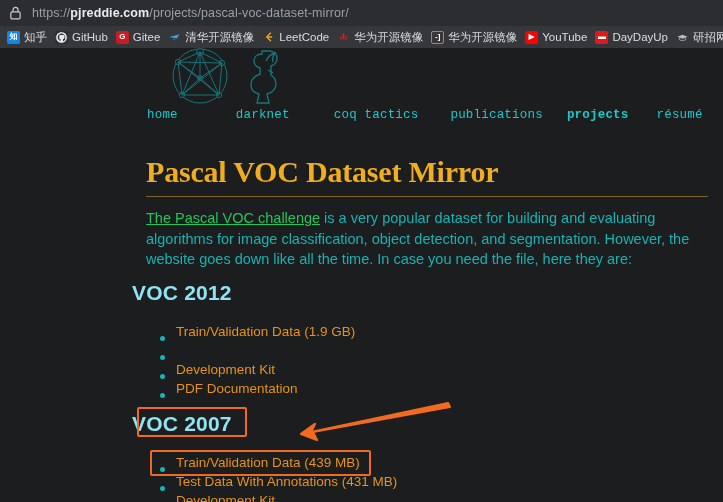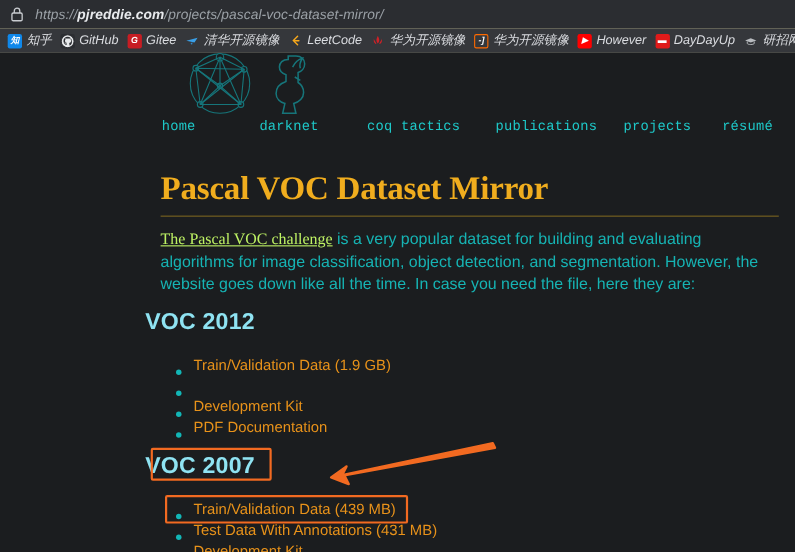--- a/index.html
+++ b/index.html
@@ -9,21 +9,20 @@
     height: 502px;
     overflow: hidden;
     background: #1b1d1f;
     font-family: "Liberation Sans", sans-serif;
   }
 
   
   #browser-chrome {
     width: 723px;
     background: #fef9c3;
-    font-style: italic;
   }
 
   #urlbar {
     height: 26px;
     display: flex;
     align-items: center;
     padding-left: 9px;
     background: #2b2d31;
   }
 
@@ -112,21 +111,21 @@
     font-size: 12.5px;
     color: #1ec8c8;
     text-decoration: none;
     letter-spacing: 0.2px;
     white-space: nowrap;
   }
   #site-nav a.spacer-home   { margin-right: 58px; }
   #site-nav a.spacer-dark   { margin-right: 44px; }
   #site-nav a.spacer-coq    { margin-right: 32px; }
   #site-nav a.spacer-pub    { margin-right: 24px; }
-  #site-nav a.spacer-proj   { margin-right: 28px; }
+  #site-nav a.spacer-proj   { margin-right: 28px; font-weight: bold; }
 
   #content { position: absolute; left: 0; top: 0; width: 723px; }
 
   #page-title {
     position: absolute;
     left: 146px;
     top: 107px;
     font-family: "Liberation Serif", serif;
     font-size: 30px;
     font-weight: bold;
@@ -147,21 +146,21 @@
   #intro {
     position: absolute;
     left: 146px;
     top: 160px;
     width: 562px;
     font-size: 14.5px;
     line-height: 20.5px;
     color: #16b3b3;
     font-family: "Liberation Sans", sans-serif;
   }
-  #intro .lnk { color: #bef264; font-family: Liberation Serif, serif; }
+  #intro .lnk { color: #22c55e; }
 
   .section-heading {
     position: absolute;
     left: 132px;
     font-family: "Liberation Sans", sans-serif;
     font-size: 21px;
     color: #8fe3f2;
     letter-spacing: 0.2px;
     white-space: nowrap;
   }
@@ -273,21 +272,21 @@
       <span class="bm-label">华为开源镜像</span>
     </div>
 
     <div class="bookmark">
       <span class="bm-icon ic-aliyun">-]</span>
       <span class="bm-label">华为开源镜像</span>
     </div>
 
     <div class="bookmark">
       <span class="bm-icon ic-youtube">▶</span>
-      <span class="bm-label">However</span>
+      <span class="bm-label">YouTube</span>
     </div>
 
     <div class="bookmark">
       <span class="bm-icon ic-daydayup">▬</span>
       <span class="bm-label">DayDayUp</span>
     </div>
 
     <div class="bookmark">
       <span class="bm-icon ic-yanzhao">
         <svg viewBox="0 0 14 14" width="13" height="13">

